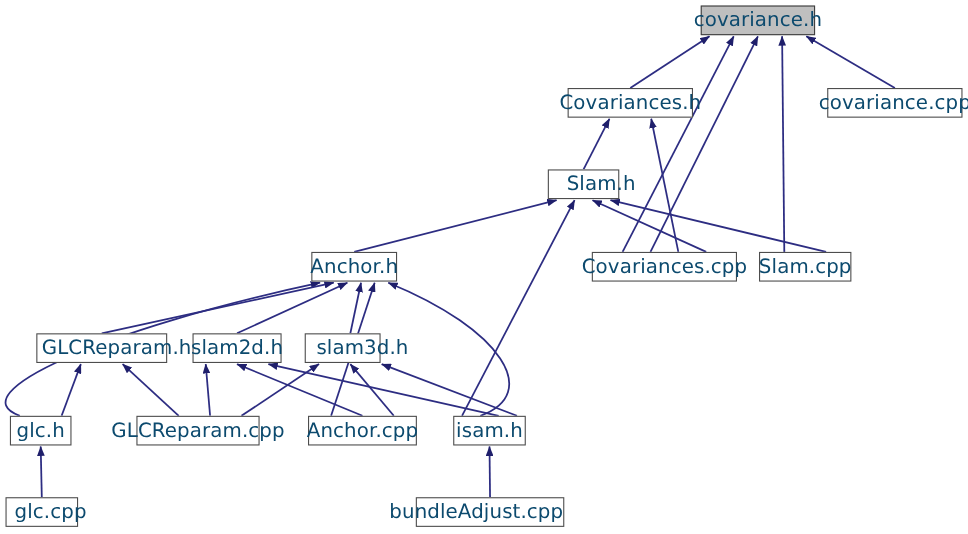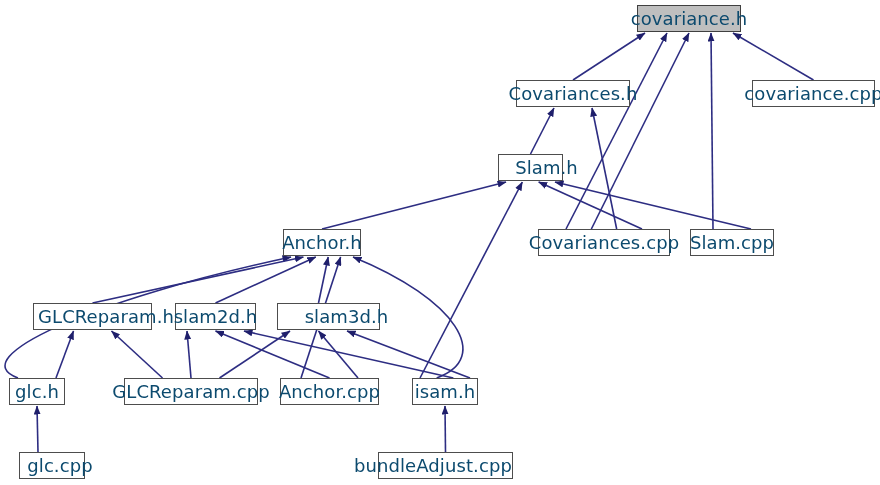--- a/index.html
+++ b/index.html
@@ -110,36 +110,36 @@
       </div>
       <div class="node" style="left: 690px; top: 229px; width: 84px; height: 27px;">
         <span class="node-label">Slam.cpp</span>
       </div>
       <div class="node" style="left: 33px; top: 303px; width: 119px; height: 27px; padding-left: 27px;">
         <span class="node-label">GLCReparam.h</span>
       </div>
       <div class="node" style="left: 175px; top: 303px; width: 81px; height: 27px;">
         <span class="node-label">slam2d.h</span>
       </div>
-      <div class="node" style="left: 277px; top: 303px; width: 103px; height: 27px; padding-left: 36px;">
+      <div class="node" style="left: 277px; top: 303px; width: 69px; height: 27px; padding-left: 36px;">
         <span class="node-label">slam3d.h</span>
       </div>
       <div class="node" style="left: 9px; top: 378px; width: 56px; height: 27px;">
         <span class="node-label">glc.h</span>
       </div>
-      <div class="node" style="left: 124px; top: 378px; width: 134px; height: 27px;">
+      <div class="node" style="left: 124px; top: 378px; width: 112px; height: 27px;">
         <span class="node-label">GLCReparam.cpp</span>
       </div>
       <div class="node" style="left: 280px; top: 378px; width: 99px; height: 27px;">
         <span class="node-label">Anchor.cpp</span>
       </div>
       <div class="node" style="left: 412px; top: 378px; width: 66px; height: 27px;">
         <span class="node-label">isam.h</span>
       </div>
-      <div class="node" style="left: 19px; top: 452px; width: 66px; height: 27px; padding-left: 16px;">
+      <div class="node" style="left: 5px; top: 452px; width: 66px; height: 27px; padding-left: 16px;">
         <span class="node-label">glc.cpp</span>
       </div>
       <div class="node" style="left: 378px; top: 452px; width: 135px; height: 27px; justify-content: flex-end;">
         <span class="node-label">bundleAdjust.cpp</span>
       </div>
     </div>
 
 </div>
 
 </body></html>

